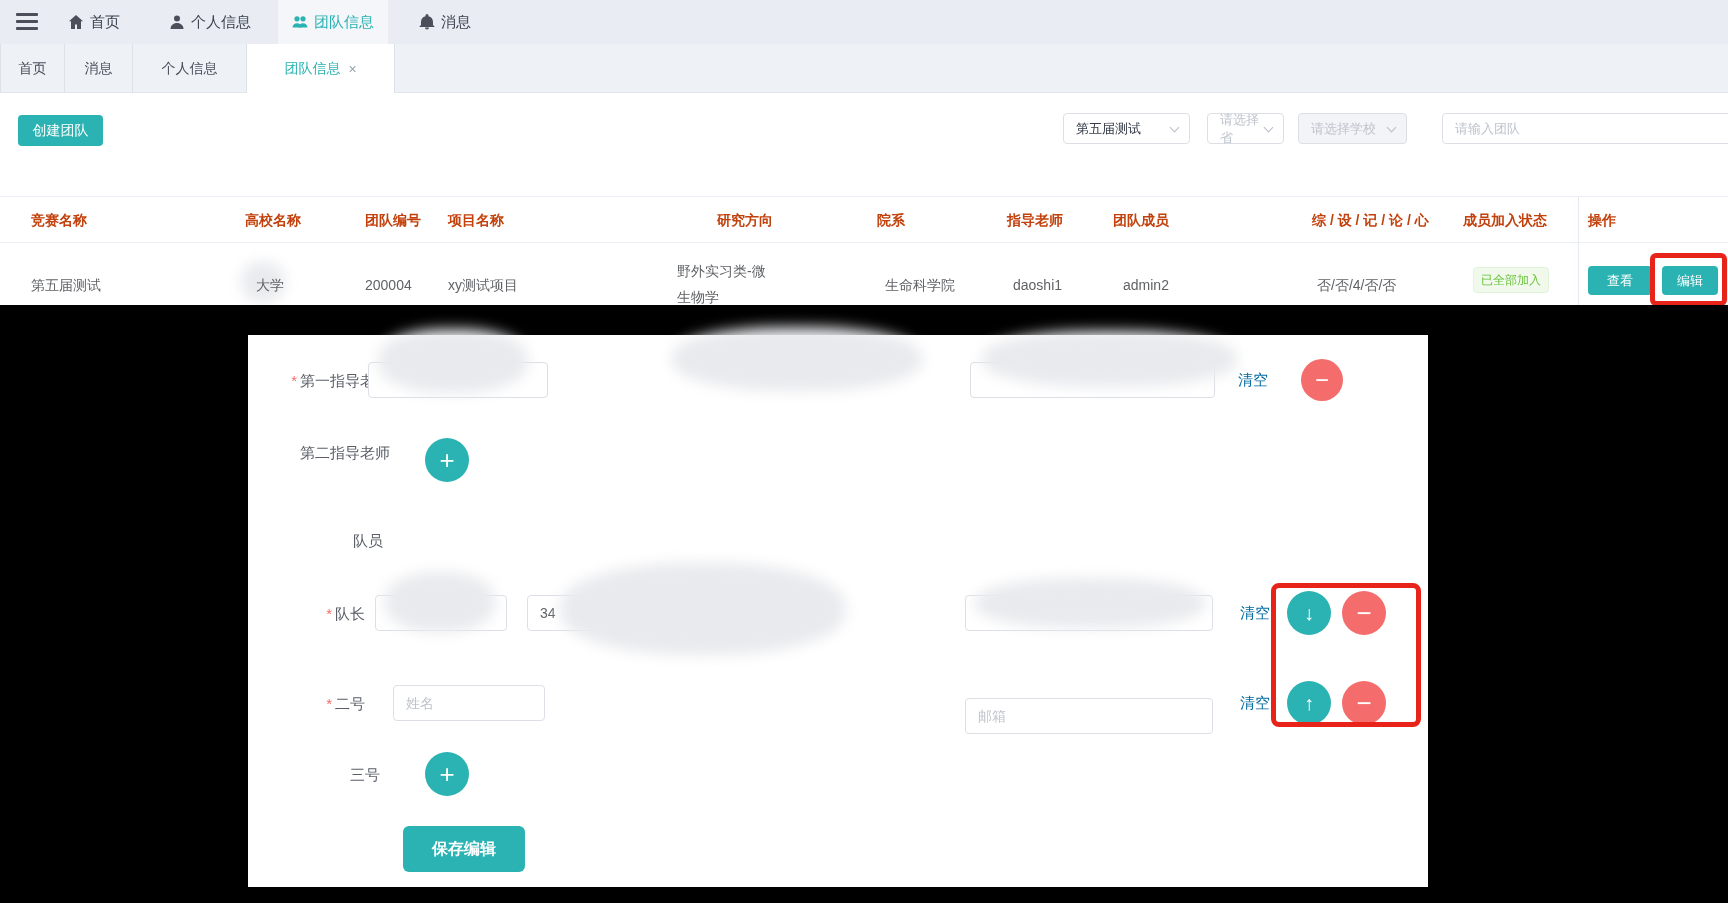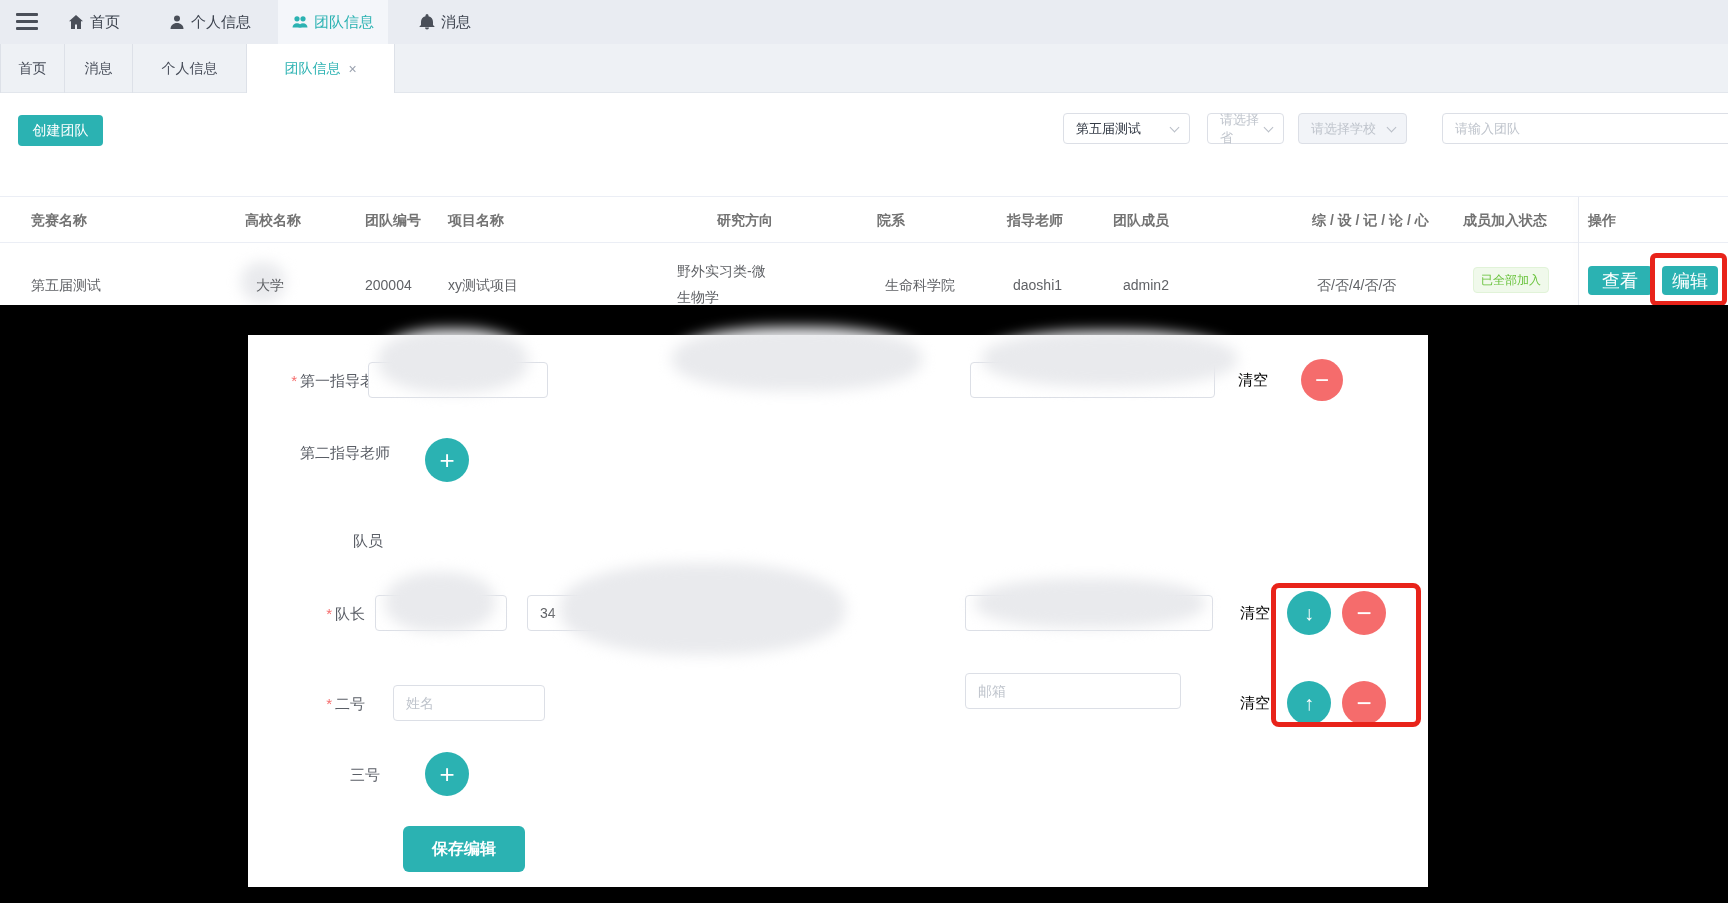--- a/index.html
+++ b/index.html
@@ -34,45 +34,45 @@
   .select, .text-filter { position:absolute; top:113px; height:31px; border:1px solid #dcdfe6; border-radius:4px;
             background:#fff; display:flex; align-items:center; padding:0 26px 0 12px; font-size:13px; color:#333a45; }
   .select .ph, .text-filter::placeholder { color:#bfc4cc; }
   .select.disabled { background:#f2f4f8; }
   .chev { position:absolute; right:11px; top:10px; width:7px; height:7px;
           border-right:1.4px solid #b9bec7; border-bottom:1.4px solid #b9bec7; transform:rotate(45deg); }
   .text-filter { padding:0 12px; font-size:13px; color:#333a45; outline:none; }
 
   
   .tline { position:absolute; left:0; width:1728px; height:1px; background:#ebeef5; }
-  .th { position:absolute; top:212px; font-size:14px; font-weight:bold; color:#737373; white-space:nowrap; }
+  .th { position:absolute; top:212px; font-size:14px; font-weight:bold; color:#c2410c; white-space:nowrap; }
   .td { position:absolute; top:277px; font-size:14px; color:#606266; white-space:nowrap; }
   .td.two-line { top:258px; line-height:26px; white-space:normal; width:112px; }
   .col-divider { position:absolute; left:1578px; top:197px; width:1px; height:108px; background:#e6e9f0;
                  box-shadow:-3px 0 5px rgba(0,0,0,0.04); }
   .badge { position:absolute; left:1473px; top:267px; width:76px; height:26px; background:#f0f9eb;
            border:1px solid #e1f3d8; border-radius:4px; color:#67c23a; font-size:12px;
            display:flex; align-items:center; justify-content:center; }
-  .row-btn { position:absolute; top:266px; height:29px; background:#2bb2b2; color:#fff; font-size:18px;
+  .row-btn { position:absolute; top:266px; height:29px; background:#2bb2b2; color:#fff; font-size:13px;
              border:none; border-radius:4px; cursor:pointer; }
   .btn-view { left:1588px; width:64px; } .btn-edit { left:1662px; width:56px; }
   .annot { position:absolute; border:5px solid #e8231a; border-radius:6px; pointer-events:none; }
   .annot.edit-box { left:1650px; top:253px; width:77px; height:53px; }
 
   
   .overlay { position:absolute; left:0; top:305px; width:1728px; height:598px; background:#000; }
   .modal { position:absolute; left:248px; top:335px; width:1180px; height:552px; background:#fff; }
   .m-label { position:absolute; font-size:15px; color:#5a5e66; text-align:right; white-space:nowrap; }
   .m-label .req { color:#f56c6c; margin-right:3px; }
   .m-input { position:absolute; height:36px; border:1px solid #dcdfe6; border-radius:4px; background:#fff;
              display:flex; align-items:center; padding:0 12px; font-size:14px; color:#606266; }
   .m-input input { border:none; outline:none; width:100%; font-size:14px; color:#606266;
                    font-family:"Liberation Sans","DejaVu Sans",sans-serif; background:transparent; }
   .m-input input::placeholder { color:#bfc4cc; }
-  .clear-link { position:absolute; font-size:15px; color:#000000; cursor:pointer; white-space:nowrap; }
+  .clear-link { position:absolute; font-size:15px; color:#0369a1; cursor:pointer; white-space:nowrap; }
   .circle { position:absolute; border-radius:50%; display:flex; align-items:center; justify-content:center;
             color:#fff; cursor:pointer; border:none; }
   .circle.teal { background:#2bb2b2; } .circle.red { background:#f56c6c; }
   .circle.sm { width:42px; height:42px; font-size:24px; }
   .circle.md { width:44px; height:44px; font-size:26px; }
   .circle .arrow { font-size:20px; font-weight:bold; }
   .annot.reorder-box { left:1023px; top:248px; width:150px; height:144px; border-radius:8px; }
   .btn-save { position:absolute; left:155px; top:491px; width:122px; height:46px; background:#2bb2b2;
               color:#fff; font-size:16px; font-weight:bold; border:none; border-radius:6px; cursor:pointer; }
   .blur-blob { position:absolute; background:#e9eaed; filter:blur(7px); border-radius:45%; pointer-events:none; }
@@ -223,21 +223,21 @@
     <div class="blur-blob" style="left:137px; top:237px; width:110px; height:60px;"></div>
     <div class="blur-blob" style="left:312px; top:228px; width:285px; height:92px;"></div>
     <div class="blur-blob" style="left:727px; top:243px; width:230px; height:50px;"></div>
 
     <div class="m-label" style="left:0; width:117px; top:360px;">
       <span class="req">*</span><span>二号</span>
     </div>
     <div class="m-input" style="left:145px; top:350px; width:152px;">
       <input placeholder="姓名" style="">
     </div>
-    <div class="m-input" style="left:717px; top:338px; width:216px;">
+    <div class="m-input" style="left:717px; top:363px; width:248px;">
       <input placeholder="邮箱" style="">
     </div>
     <span class="clear-link" style="left:992px; top:359px;">清空</span>
     <button class="circle teal md" style="left:1039px; top:346px;">
       <span class="arrow">↑</span>
     </button>
     <button class="circle red md" style="left:1094px; top:346px;">−</button>
 
     <div class="annot reorder-box"></div>
 

